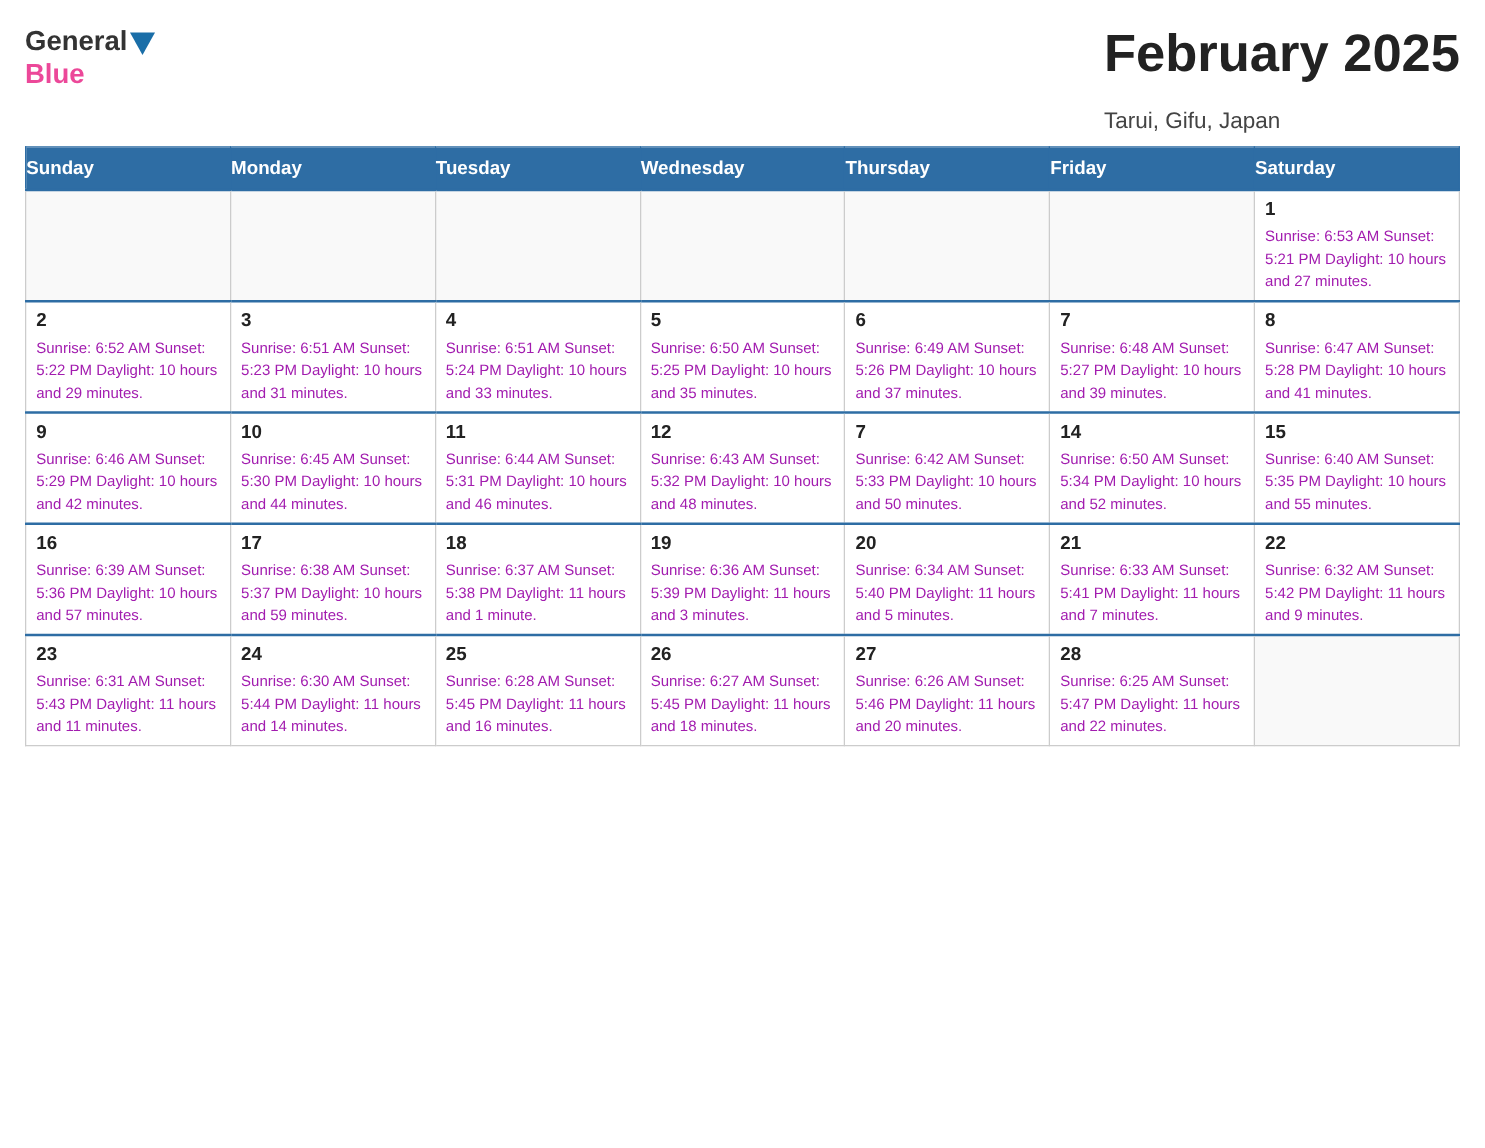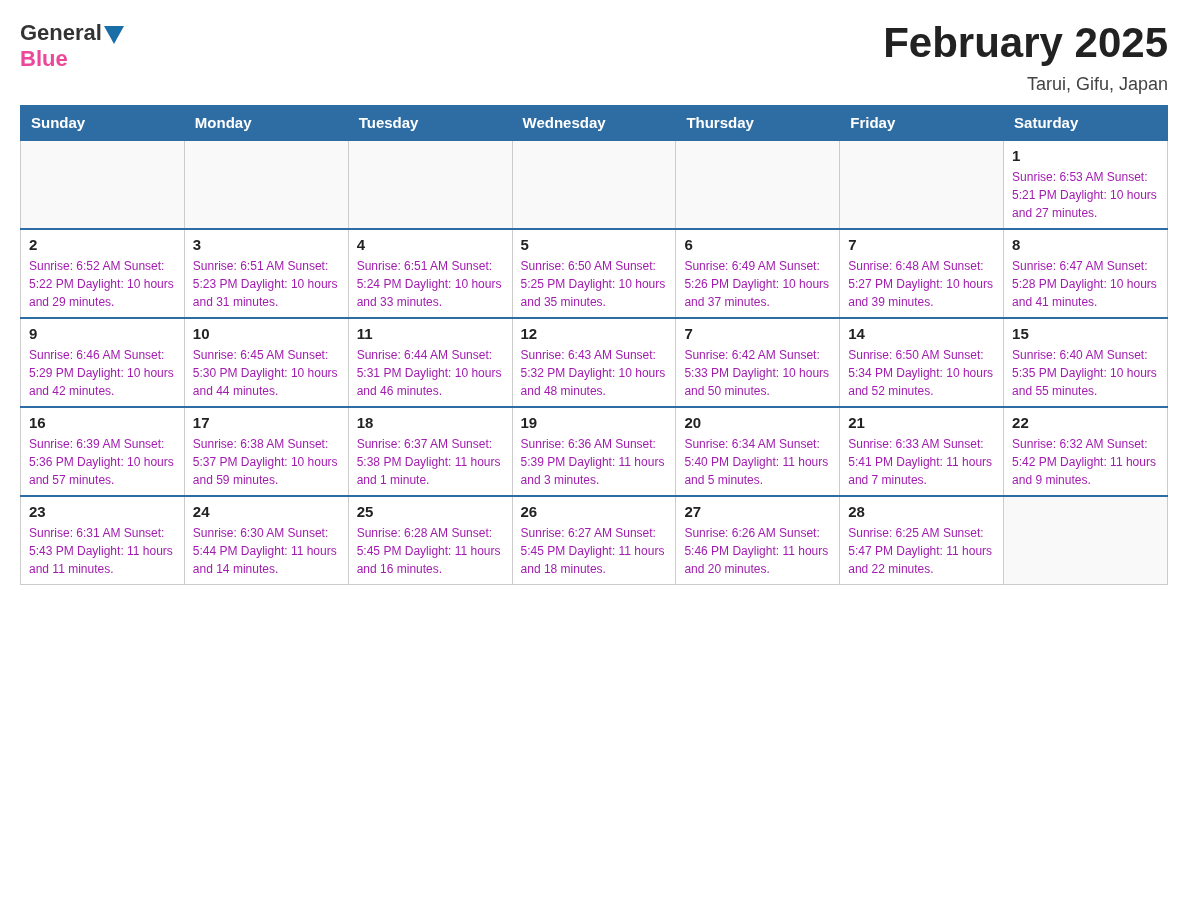--- a/index.html
+++ b/index.html
@@ -38,44 +38,44 @@
       display: inline-block;
       margin-left: 2px;
       margin-top: 4px;
     }
     .logo-blue-text {
       font-size: 22px;
       font-weight: bold;
       color: #ec4899;
     }
     .title-area {
-      text-align: right;
+      text-align: left;
     }
     .month-title {
       font-size: 42px;
       font-weight: bold;
       color: #222;
       line-height: 1.1;
     }
     .location-text {
       font-size: 18px;
       color: #444;
-      margin-top: 8px;
+      margin-top: 20px;
     }
     .calendar {
       width: 100%;
       border-collapse: collapse;
       border: 1px solid #999;
     }
     .calendar th {
       background-color: #2e6da4;
       color: #fff;
       font-size: 15px;
       font-weight: bold;
-      padding: 8px 10px;
+      padding: 8px 0;
       text-align: left;
       border: 1px solid #2e6da4;
     }
     .calendar td {
       border: 1px solid #ccc;
       vertical-align: top;
       padding: 6px 8px;
       width: calc(100% / 7);
       min-height: 100px;
     }

